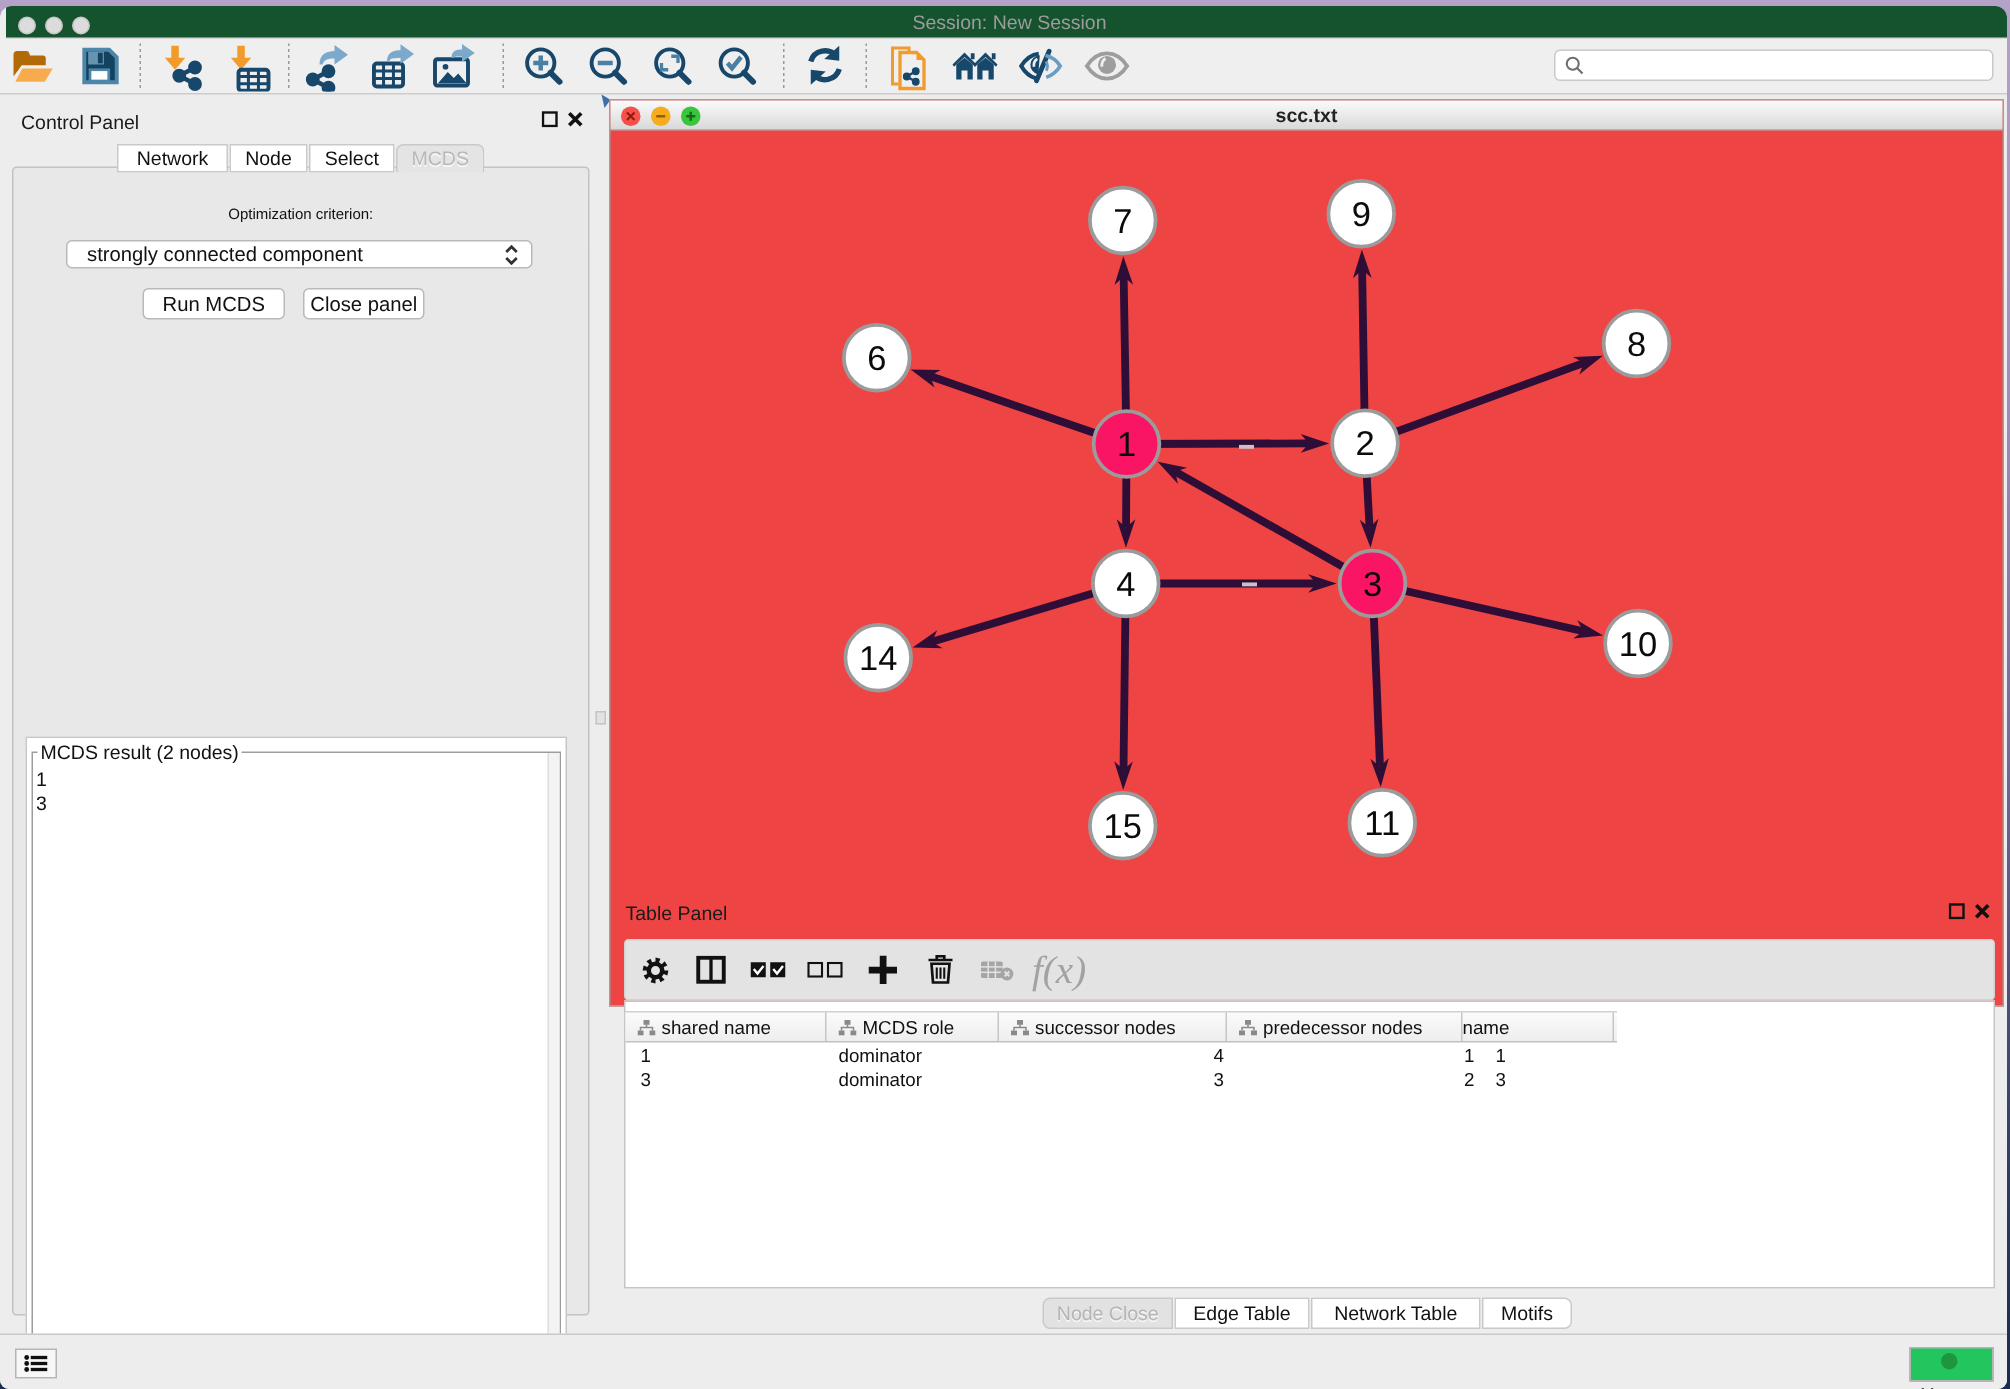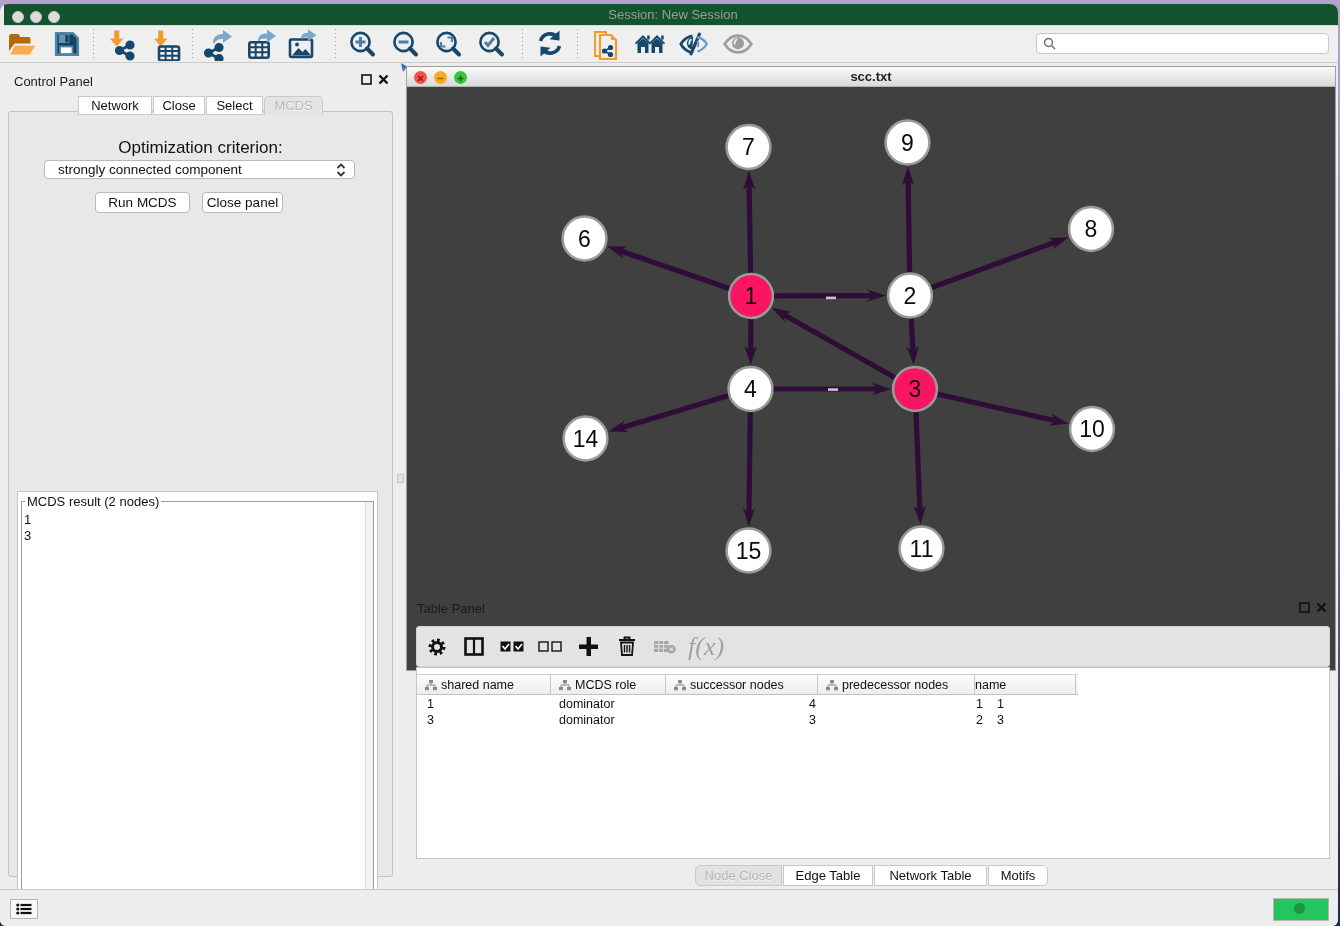--- a/index.html
+++ b/index.html
@@ -9,29 +9,29 @@
 #titlebar{left:4px;top:0;width:100%;height:22px;background:#14532d;border-bottom:1px solid #d8d8d8}
 #titlebar .dot{position:absolute;top:7px;width:12px;height:12px;border-radius:50%;background:#dcdcdc;border:1px solid #c6c6c6}
 #title{width:100%;text-align:center;font-size:13px;color:#9c9c9c;line-height:22px}
 #toolbar{left:0;top:22px;width:100%;height:37px;background:#efefef;border-bottom:1px solid #cccccc}
 .sep{position:absolute;top:3px;height:30px;width:1px;background-image:repeating-linear-gradient(180deg,#9a9a9a 0 1.5px,transparent 1.5px 4px)}
 .ticon{position:absolute;top:3px}
 #search{position:absolute;left:1036px;top:7px;width:293px;height:21px;background:#ffffff;border:1px solid #c9c9c9;border-radius:4px}
 #cp-title{position:absolute;left:14px;top:70px;font-size:13px;color:#1a1a1a}
 .tab{position:absolute;top:92px;height:19px;background:#ffffff;border:1px solid #c9c9c9;font-size:13px;color:#111;text-align:center;line-height:18px;z-index:3}
 #cp-panel{position:absolute;left:8px;top:107px;width:385px;height:766px;background:#e8e8e8;border:1px solid #c2c2c2;border-radius:3px}
-#opt-label{position:absolute;left:8px;top:134px;width:385px;text-align:center;font-size:17px;color:#111}
+#opt-label{position:absolute;left:8px;top:134px;width:385px;text-align:center;font-size:10px;color:#111}
 #dropdown{position:absolute;left:44px;top:156px;width:311px;height:19px;background:#fff;border:1px solid #b9b9b9;border-radius:4px;font-size:13.5px;color:#111;line-height:18px;padding-left:13px}
 .btn{position:absolute;top:188px;height:21px;background:#fff;border:1px solid #b9b9b9;border-radius:4px;font-size:13.5px;color:#111;text-align:center;line-height:19px}
 #result{position:absolute;left:17px;top:487px;width:361px;height:423px;background:#fff;border:1px solid #c6c6c6}
 #result-border{position:absolute;left:3px;top:9px;right:3px;bottom:3px;border:1px solid #9d9d9d}
 #result-legend{position:absolute;left:7px;top:2px;background:#fff;padding:0 2px;font-size:13px;color:#111}
 #result-vals{position:absolute;left:6px;top:20px;font-size:13px;color:#111;line-height:16px}
 #result-sb{position:absolute;right:4px;top:10px;width:8px;bottom:4px;background:#f3f3f3;border-left:1px solid #dedede}
-#netframe{position:absolute;left:406px;top:62px;width:930px;height:605px;border:1px solid #9f9f9f;background:#404040}
+#netframe{position:absolute;left:406px;top:62px;width:930px;height:605px;border:1px solid #9f9f9f;background:#ef4444}
 #nettitle{position:absolute;left:0;top:0;width:100%;height:20px;background:linear-gradient(180deg,#fafafa,#ececec 45%,#d9d9d9);border-bottom:1px solid #b3b3b3}
 #nettitle .tl{position:absolute;top:3.5px;width:13px;height:13px;border-radius:50%;text-align:center}
 #netname{width:100%;text-align:center;font-size:13px;font-weight:bold;color:#222;line-height:20px}
 #tp-title{position:absolute;left:417px;top:597px;font-size:13px;color:#1a1a1a}
 #tp-toolbar{position:absolute;left:416px;top:622px;width:914px;height:41px;background:#e3e3e3;border:1px solid #d2d2d2;border-radius:3px}
 #tp-body{position:absolute;left:416px;top:663px;width:914px;height:192px;background:#ffffff;border:1px solid #c5c5c5}
 #thead{position:absolute;left:0;top:6px;width:661px;height:21px;background:linear-gradient(180deg,#fbfbfb,#eeeeee);border-top:1px solid #d0d0d0;border-bottom:1px solid #c2c2c2}
 .th{position:absolute;top:0;height:100%;border-right:1px solid #c6c6c6;font-size:12.5px;color:#111}
 .th span{position:absolute;left:24px;right:0;text-align:left;top:3px}
 .trow{position:absolute;width:100%;height:16px;font-size:12.5px;color:#111}
@@ -189,21 +189,21 @@
 
  <div id="cp-title">Control Panel</div>
  <svg class="abs" style="left:361px;top:70px" width="11" height="11">
       <rect x="1" y="1" width="9" height="9" fill="none" stroke="#111" stroke-width="1.6"></rect>
     </svg>
  <svg class="abs" style="left:378px;top:70px" width="11" height="11">
       <path d="M1.5 1.5 L9.5 9.5 M9.5 1.5 L1.5 9.5" stroke="#111" stroke-width="2.4"></path>
     </svg>
  <div id="cp-panel"></div>
  <div class="tab" style="left:78px;width:74px">Network</div>
- <div class="tab" style="left:153px;width:52px">Close</div>
+ <div class="tab" style="left:153px;width:52px">Node</div>
  <div class="tab" style="left:206px;width:57px">Select</div>
  <div class="tab" style="left:264px;width:59px;background:#e4e4e4;color:#b8b8b8;border-radius:5px 5px 0 0;text-shadow:0 1px 0 #f8f8f8;border-bottom:none">MCDS</div>
  <div id="opt-label">Optimization criterion:</div>
  <div id="dropdown">strongly connected component
   <svg width="10" height="14" viewBox="0 0 10 14" style="position:absolute;right:8px;top:2px">
         <path d="M1.5 5 L5 1.5 L8.5 5" fill="none" stroke="#333" stroke-width="1.8"></path>
         <path d="M1.5 9 L5 12.5 L8.5 9" fill="none" stroke="#333" stroke-width="1.8"></path>
       </svg>
  </div>
  <div class="btn" style="left:95px;width:95px">Run MCDS</div>

